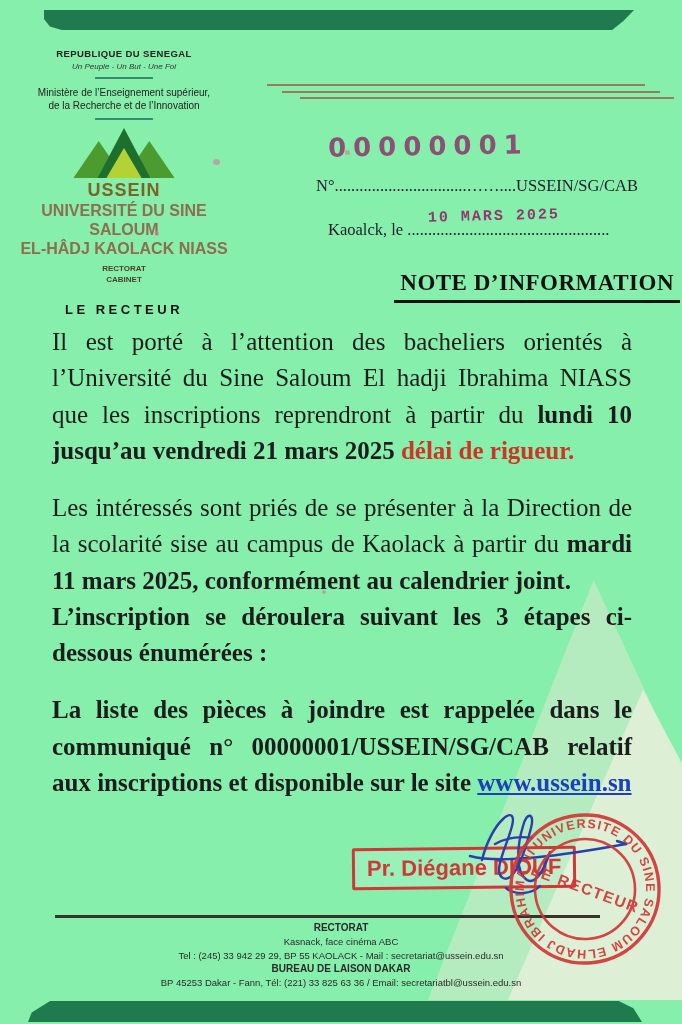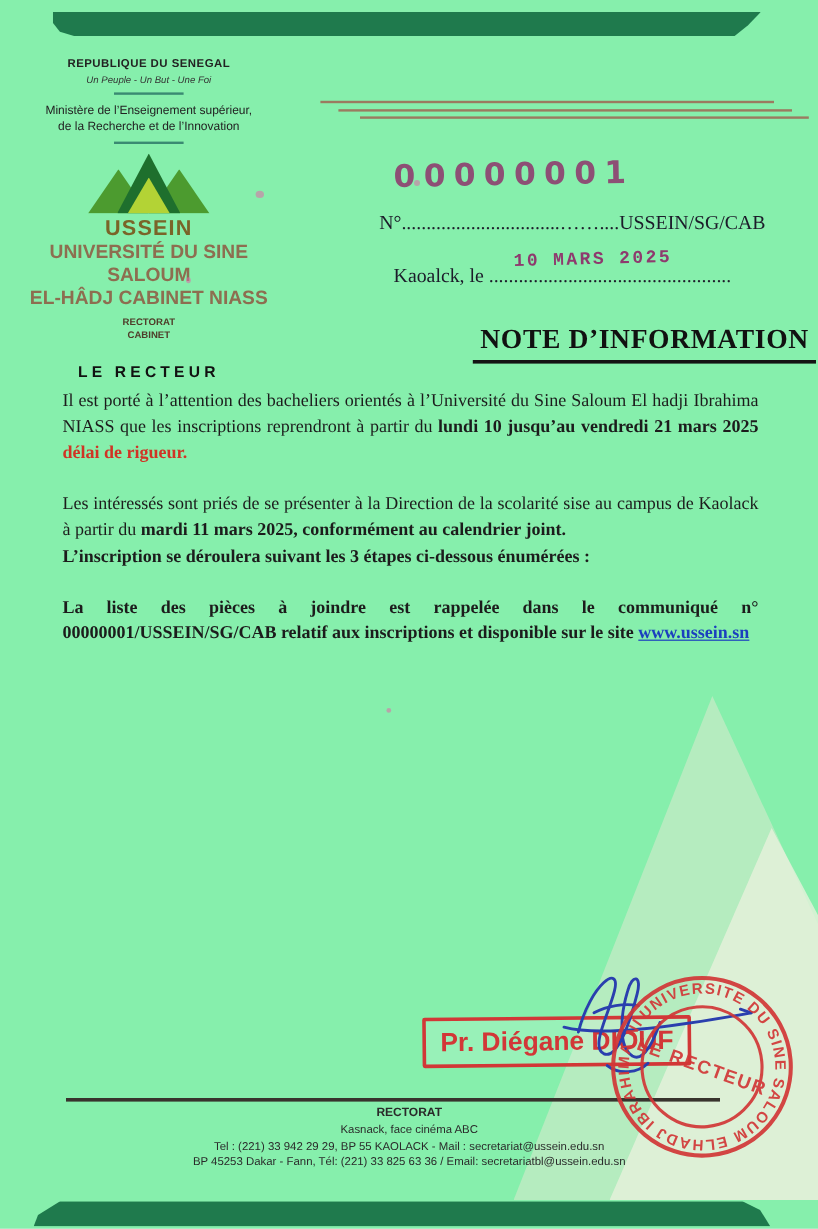--- a/index.html
+++ b/index.html
@@ -51,21 +51,21 @@
     letter-spacing:2px;color:#8e3a6e;transform:rotate(-1.5deg);white-space:nowrap;
   }
   
   .title-wrap{position:absolute;left:0;top:270px;width:680px;text-align:right;}
   .title{
     display:inline-block;font-size:23px;font-weight:bold;letter-spacing:.5px;
     border-bottom:3.5px solid #141414;padding:0 6px 4px 6px;color:#111;
   }
   
   .body{position:absolute;left:52px;top:324px;width:580px;
-    font-size:15px;line-height:1.45;text-align:justify;}
+    font-size:25px;line-height:1.45;text-align:justify;}
   .body p{margin:0;}
   .mb{margin-bottom:21px !important;}
   .red{color:#d03425;font-weight:bold;}
   b,.b{font-weight:bold;}
   a.doclink{color:#1b3fbf;font-weight:bold;text-decoration:underline;}
   ul.steps{margin:0 0 14px 0;padding:0 0 0 52px;font-weight:bold;}
   ul.steps li{margin-bottom:5px;}
   
   .wm{position:absolute;pointer-events:none;}
   .wm1{left:428px;top:580px;width:360px;height:420px;background:#dcead0;opacity:.55;
@@ -113,21 +113,21 @@
     <div class="tdiv"></div>
     <div class="logo">
       <div class="t t-left"></div>
       <div class="t t-right"></div>
       <div class="t t-dark"></div>
       <div class="t t-light"></div>
     </div>
     <div class="ussein">USSEIN</div>
     <div class="univ">
       <span>UNIVERSITÉ DU SINE SALOUM</span><br>
-      <span>EL-HÂDJ CABINET NIASS</span>
+      <span>EL-HÂDJ KAOLACK NIASS</span>
     </div>
     <div class="dept">
       <span>RECTORAT</span><br>
       <span>CABINET</span>
     </div>
     <div class="recteur">LE RECTEUR</div>
   </div>
 
   <div class="bline" style="left:267px;top:84px;width:378px;"></div>
   <div class="bline" style="left:282px;top:91px;width:378px;"></div>
@@ -175,21 +175,22 @@
     </text>
     <g class="center-text">
       <text x="79" y="84" text-anchor="middle" font-family="Liberation Sans, sans-serif" font-size="15.5" font-weight="bold" letter-spacing="1.5" fill="#d23737">LE RECTEUR</text>
     </g>
   </svg>
 
   <div class="fsep"></div>
   <div class="footer">
     <div class="fb">RECTORAT</div>
     <div>Kasnack, face cinéma ABC</div>
-    <div>Tel :  (221) 33 942 29 29, BP 55 KAOLACK - Mail : secretariat@ussein.edu.sn</div>
+    <div>Tel :  (245) 33 942 29 29, BP 55 KAOLACK - Mail : secretariat@ussein.edu.sn</div>
+    <div class="fb">BUREAU DE LAISON DAKAR</div>
     <div>BP 45253 Dakar - Fann, Tél: (221) 33 825 63 36 / Email: secretariatbl@ussein.edu.sn</div>
   </div>
 
   <div class="bar-bottom"></div>
 
   <div class="speck" style="left:213px;top:159px;width:7px;height:6px;"></div>
   <div class="speck" style="left:345px;top:150px;width:5px;height:5px;"></div>
   <div class="speck" style="left:155px;top:231px;width:4px;height:5px;"></div>
   <div class="speck" style="left:322px;top:590px;width:4px;height:4px;"></div>
 

